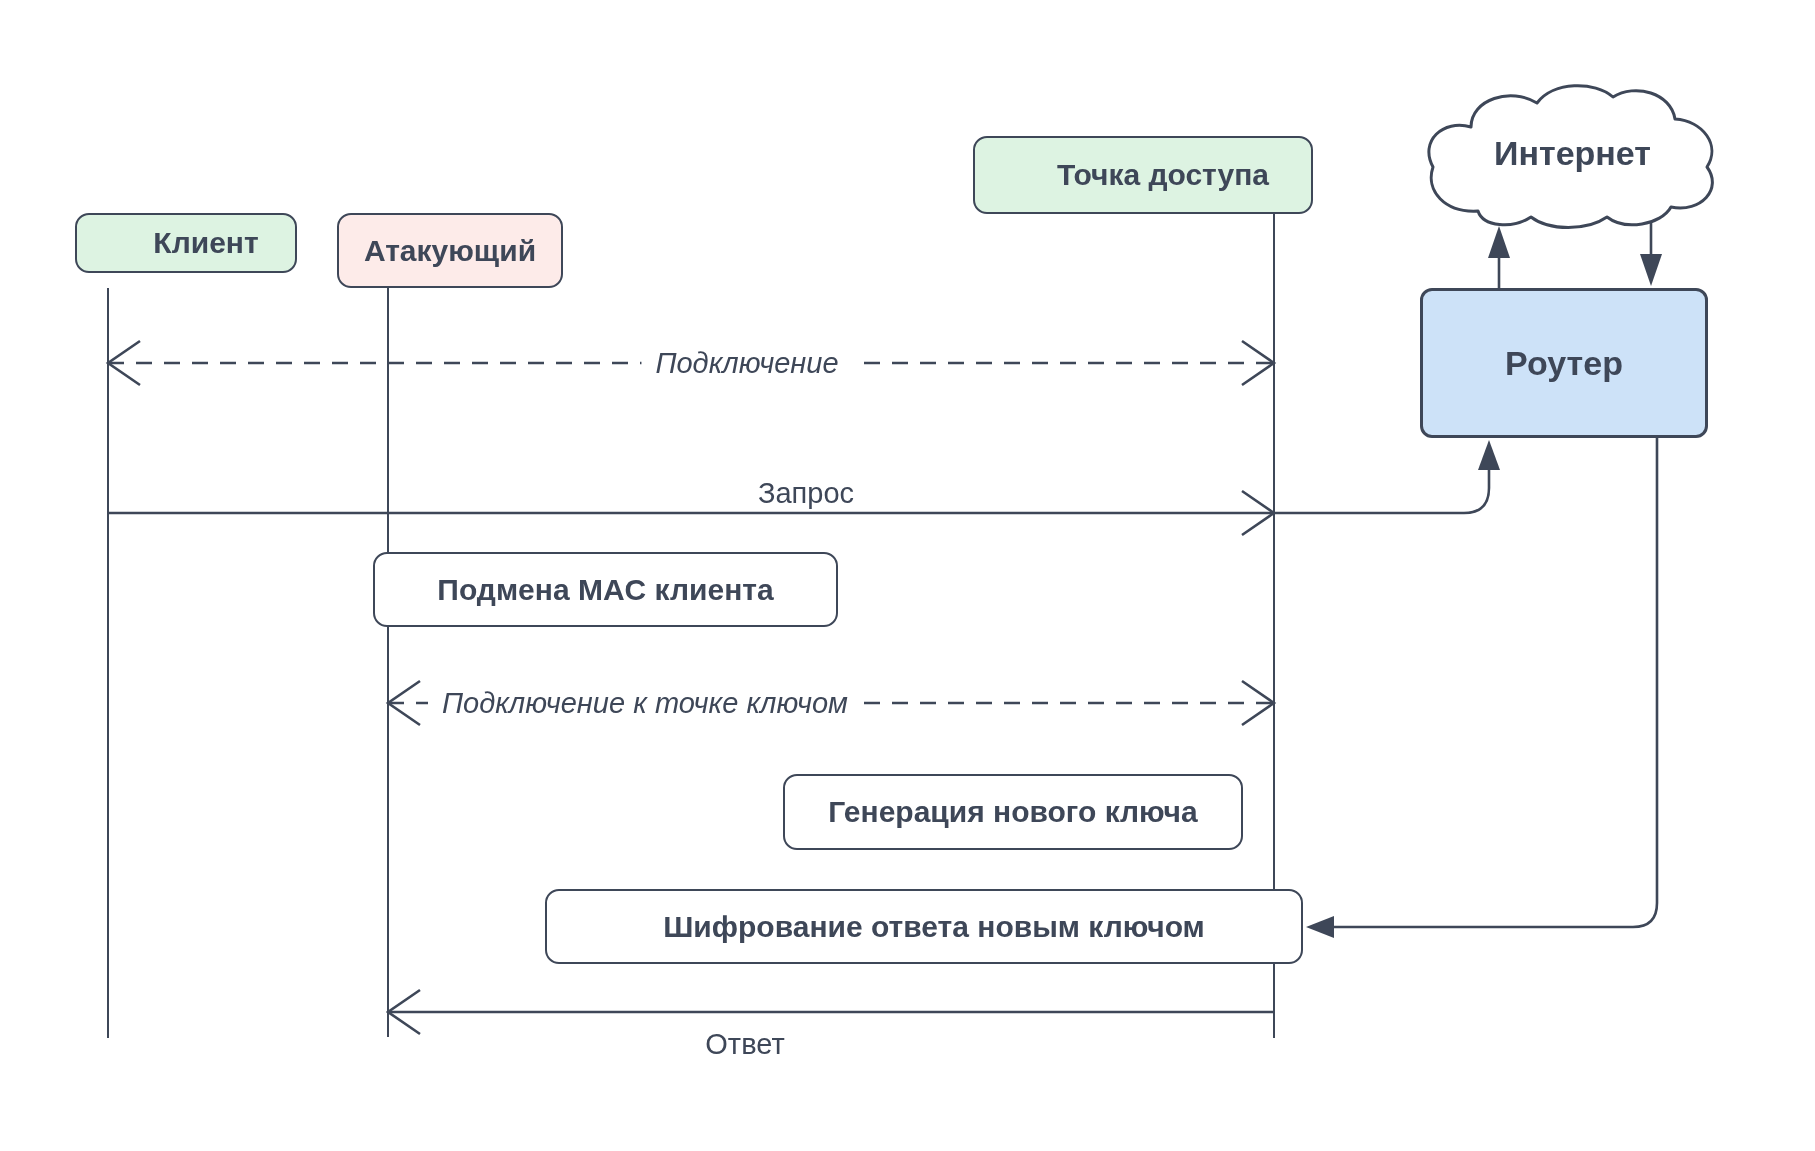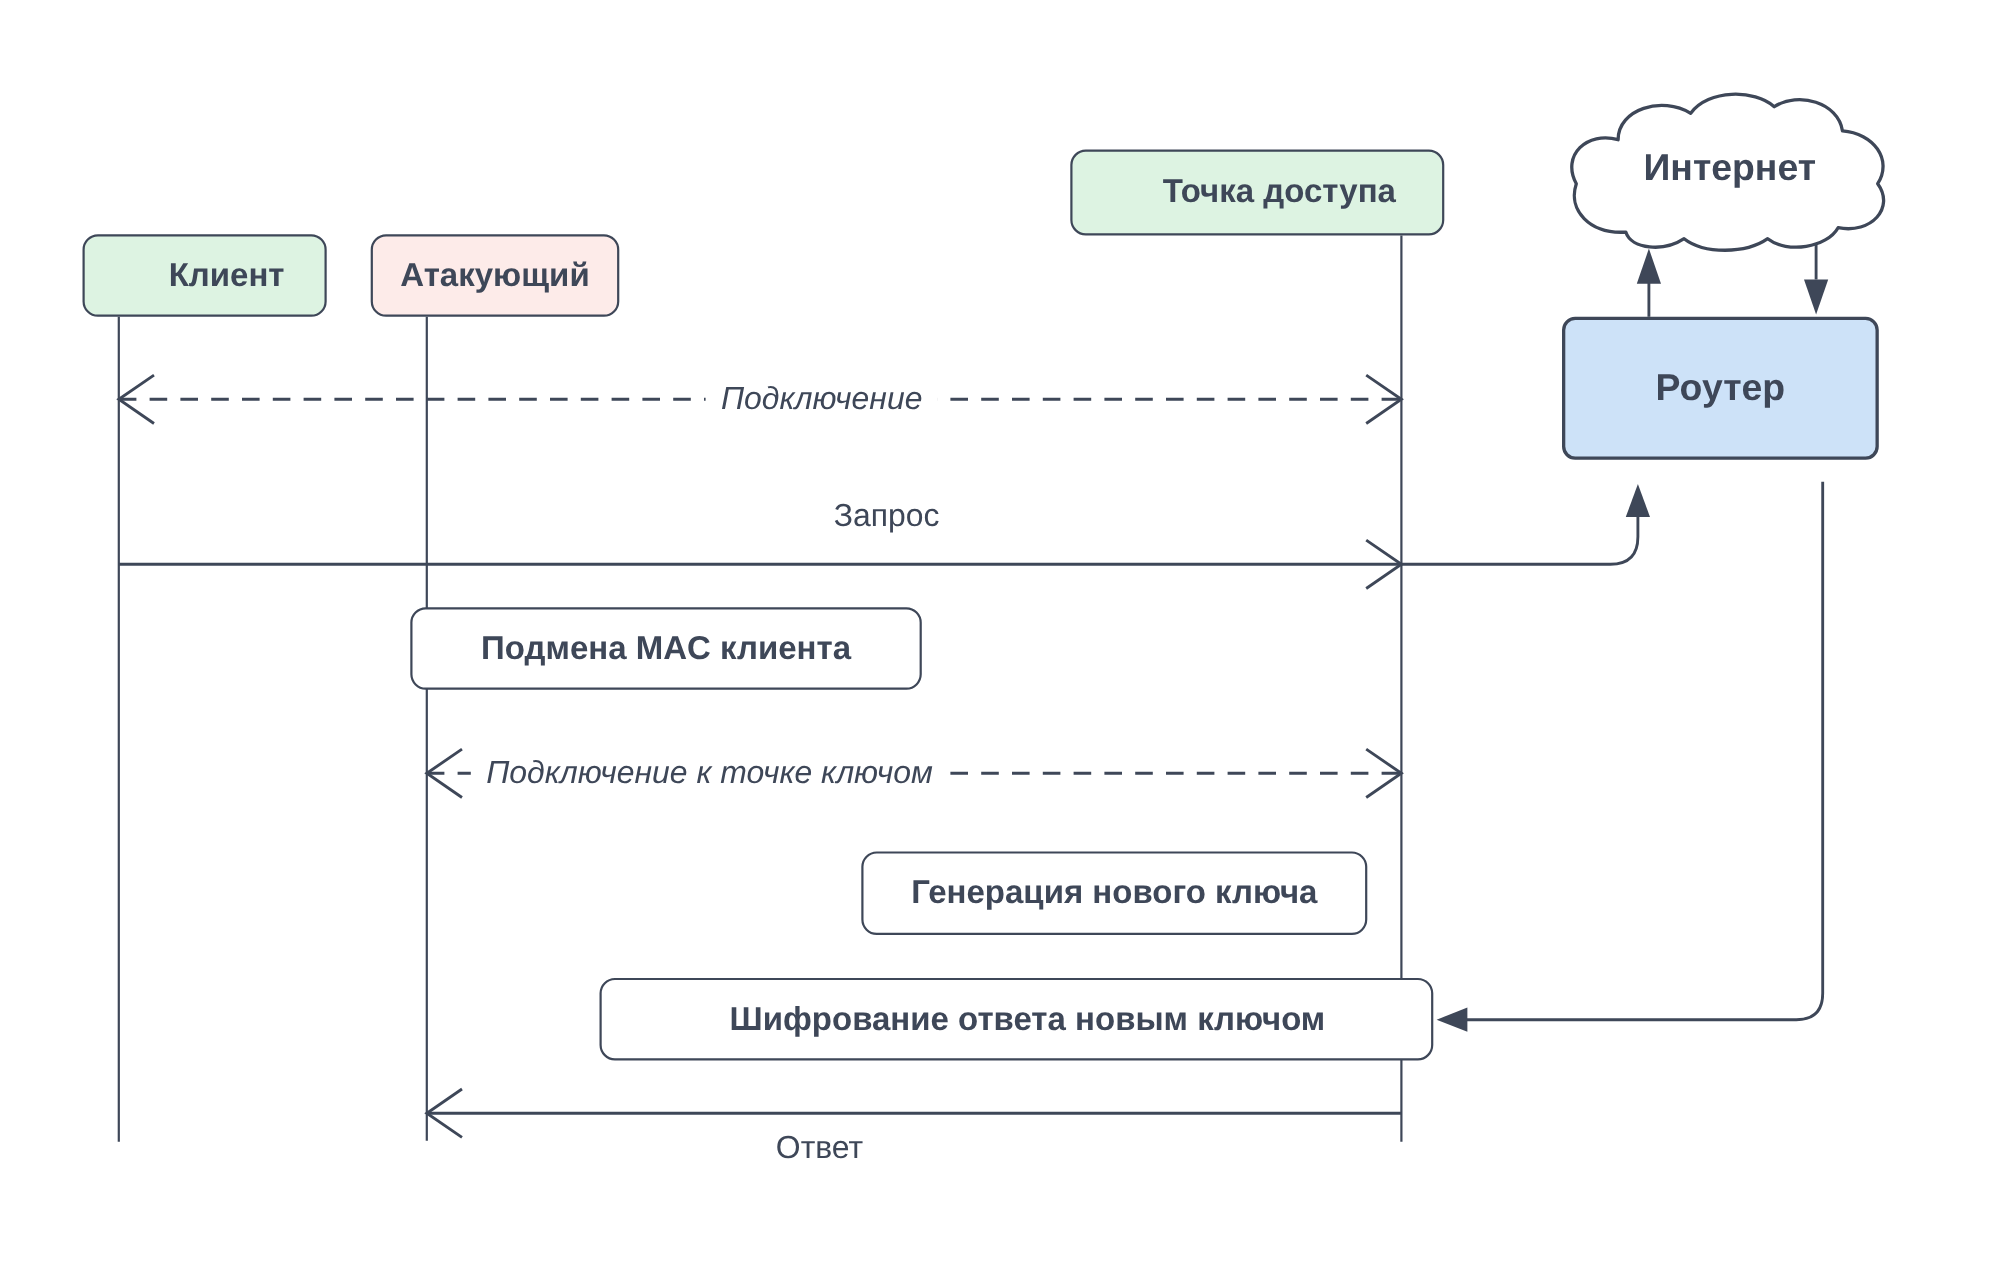--- a/index.html
+++ b/index.html
@@ -75,46 +75,46 @@
     <polyline points="420,990 388,1012 420,1034" class="ln lw25"></polyline>
 
     <path class="cloud" d="M 1478 211 C 1445 213 1425 191 1433 167 C 1419 141 1443 119 1471 127 C 1471 99 1511 87 1537 103 C 1553 81 1595 81 1613 97 C 1635 83 1671 93 1675 119 C 1703 121 1721 145 1707 167 C 1723 189 1701 213 1671 207 C 1661 225 1625 231 1607 217 C 1587 231 1549 231 1531 217 C 1513 229 1483 227 1478 211 Z"></path>
 
     <line x1="1499" y1="288" x2="1499" y2="256" class="ln lw25"></line>
     <polygon points="1499,226 1488,258 1510,258" class="arr"></polygon>
     <line x1="1651" y1="222" x2="1651" y2="254" class="ln lw25"></line>
     <polygon points="1651,286 1640,254 1662,254" class="arr"></polygon>
   </svg>
 
-  <div class="box actor green" style="left:75px;top:213px;width:222px;height:75px;">
+  <div class="box actor green" style="left:75px;top:213px;width:222px;height:60px;">
     <span>Клиент</span>
   </div>
   <div class="box actor pink" style="left:337px;top:213px;width:226px;height:75px;">
     <span>Атакующий</span>
   </div>
   <div class="box actor green" style="left:973px;top:136px;width:340px;height:78px;">
     <span>Точка доступа</span>
   </div>
 
   <div class="cloud-label" style="left:1423px;top:83px;width:299px;height:140px;">
     <span>Интернет</span>
   </div>
 
-  <div class="box router" style="left:1420px;top:288px;width:288px;height:130px;">
+  <div class="box router" style="left:1420px;top:288px;width:288px;height:150px;">
     <span>Роутер</span>
   </div>
 
   <div class="box note" style="left:783px;top:774px;width:460px;height:76px;">
     <span>Генерация нового ключа</span>
   </div>
   <div class="box note" style="left:373px;top:552px;width:465px;height:75px;">
     <span>Подмена MAC клиента</span>
   </div>
   <div class="box note" style="left:545px;top:889px;width:758px;height:75px;padding-left:20px;">
     <span>Шифрование ответа новым ключом</span>
   </div>
 
   <span class="msg-label on-line" style="left:747px;top:363px;">Подключение</span>
-  <span class="msg-label" style="left:806px;top:470px;">Запрос</span>
+  <span class="msg-label" style="left:806px;top:493px;">Запрос</span>
   <span class="msg-label on-line" style="left:645px;top:703px;">Подключение к точке ключом</span>
   <span class="msg-label" style="left:745px;top:1044px;">Ответ</span>
 
 </div>
 
 </body></html>

